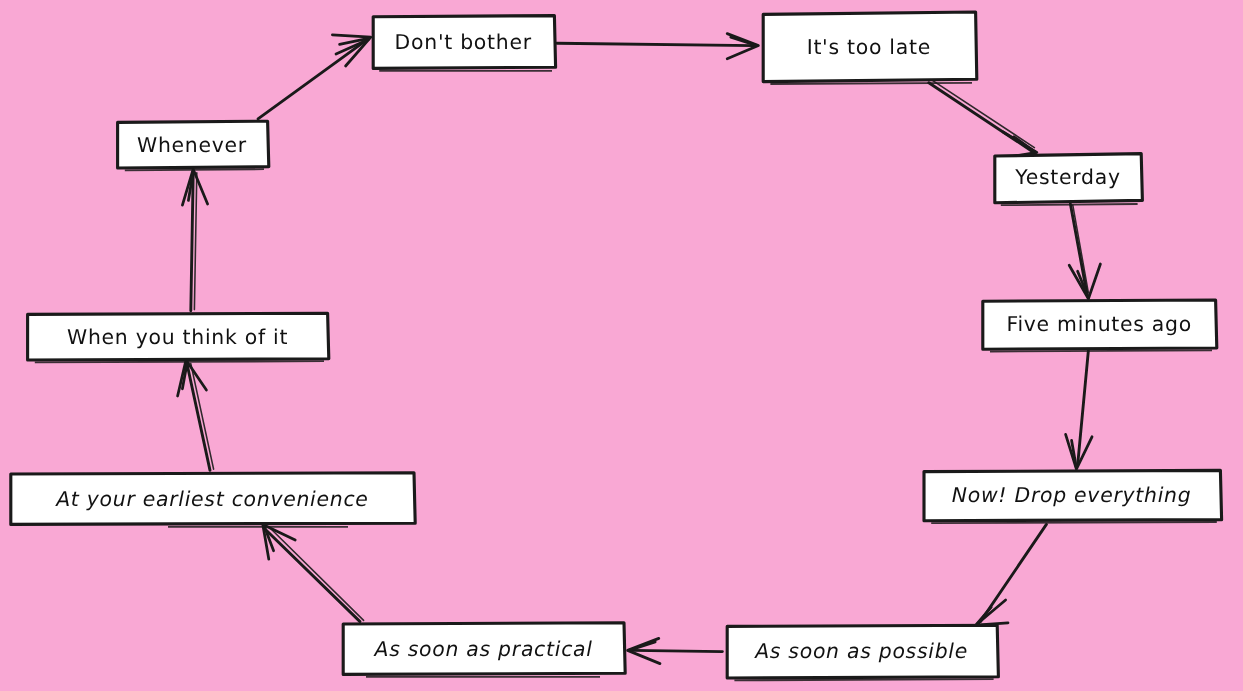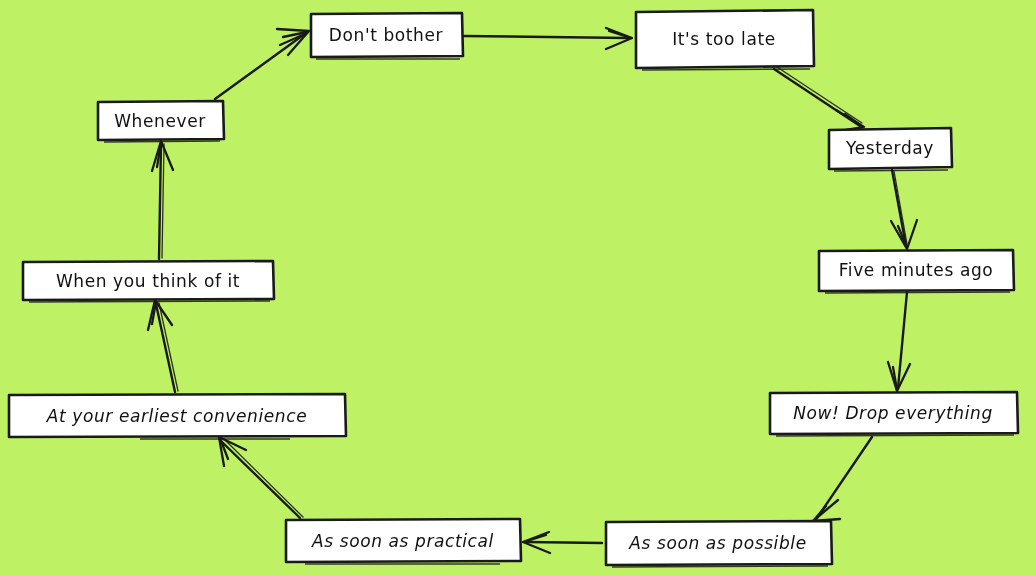--- a/index.html
+++ b/index.html
@@ -10,21 +10,21 @@
   body {
     width: 1036px;
     height: 576px;
     overflow: hidden;
     font-family: "DejaVu Sans", sans-serif;
   }
   #diagram-root {
     position: relative;
     width: 1036px;
     height: 576px;
-    background: #bef264;
+    background: #f9a8d4;
   }
   #diagram-svg {
     display: block;
     width: 1036px;
     height: 576px;
   }
   .node-box {
     fill: #ffffff;
     stroke: #1a1a1a;
     stroke-width: 2.6;

